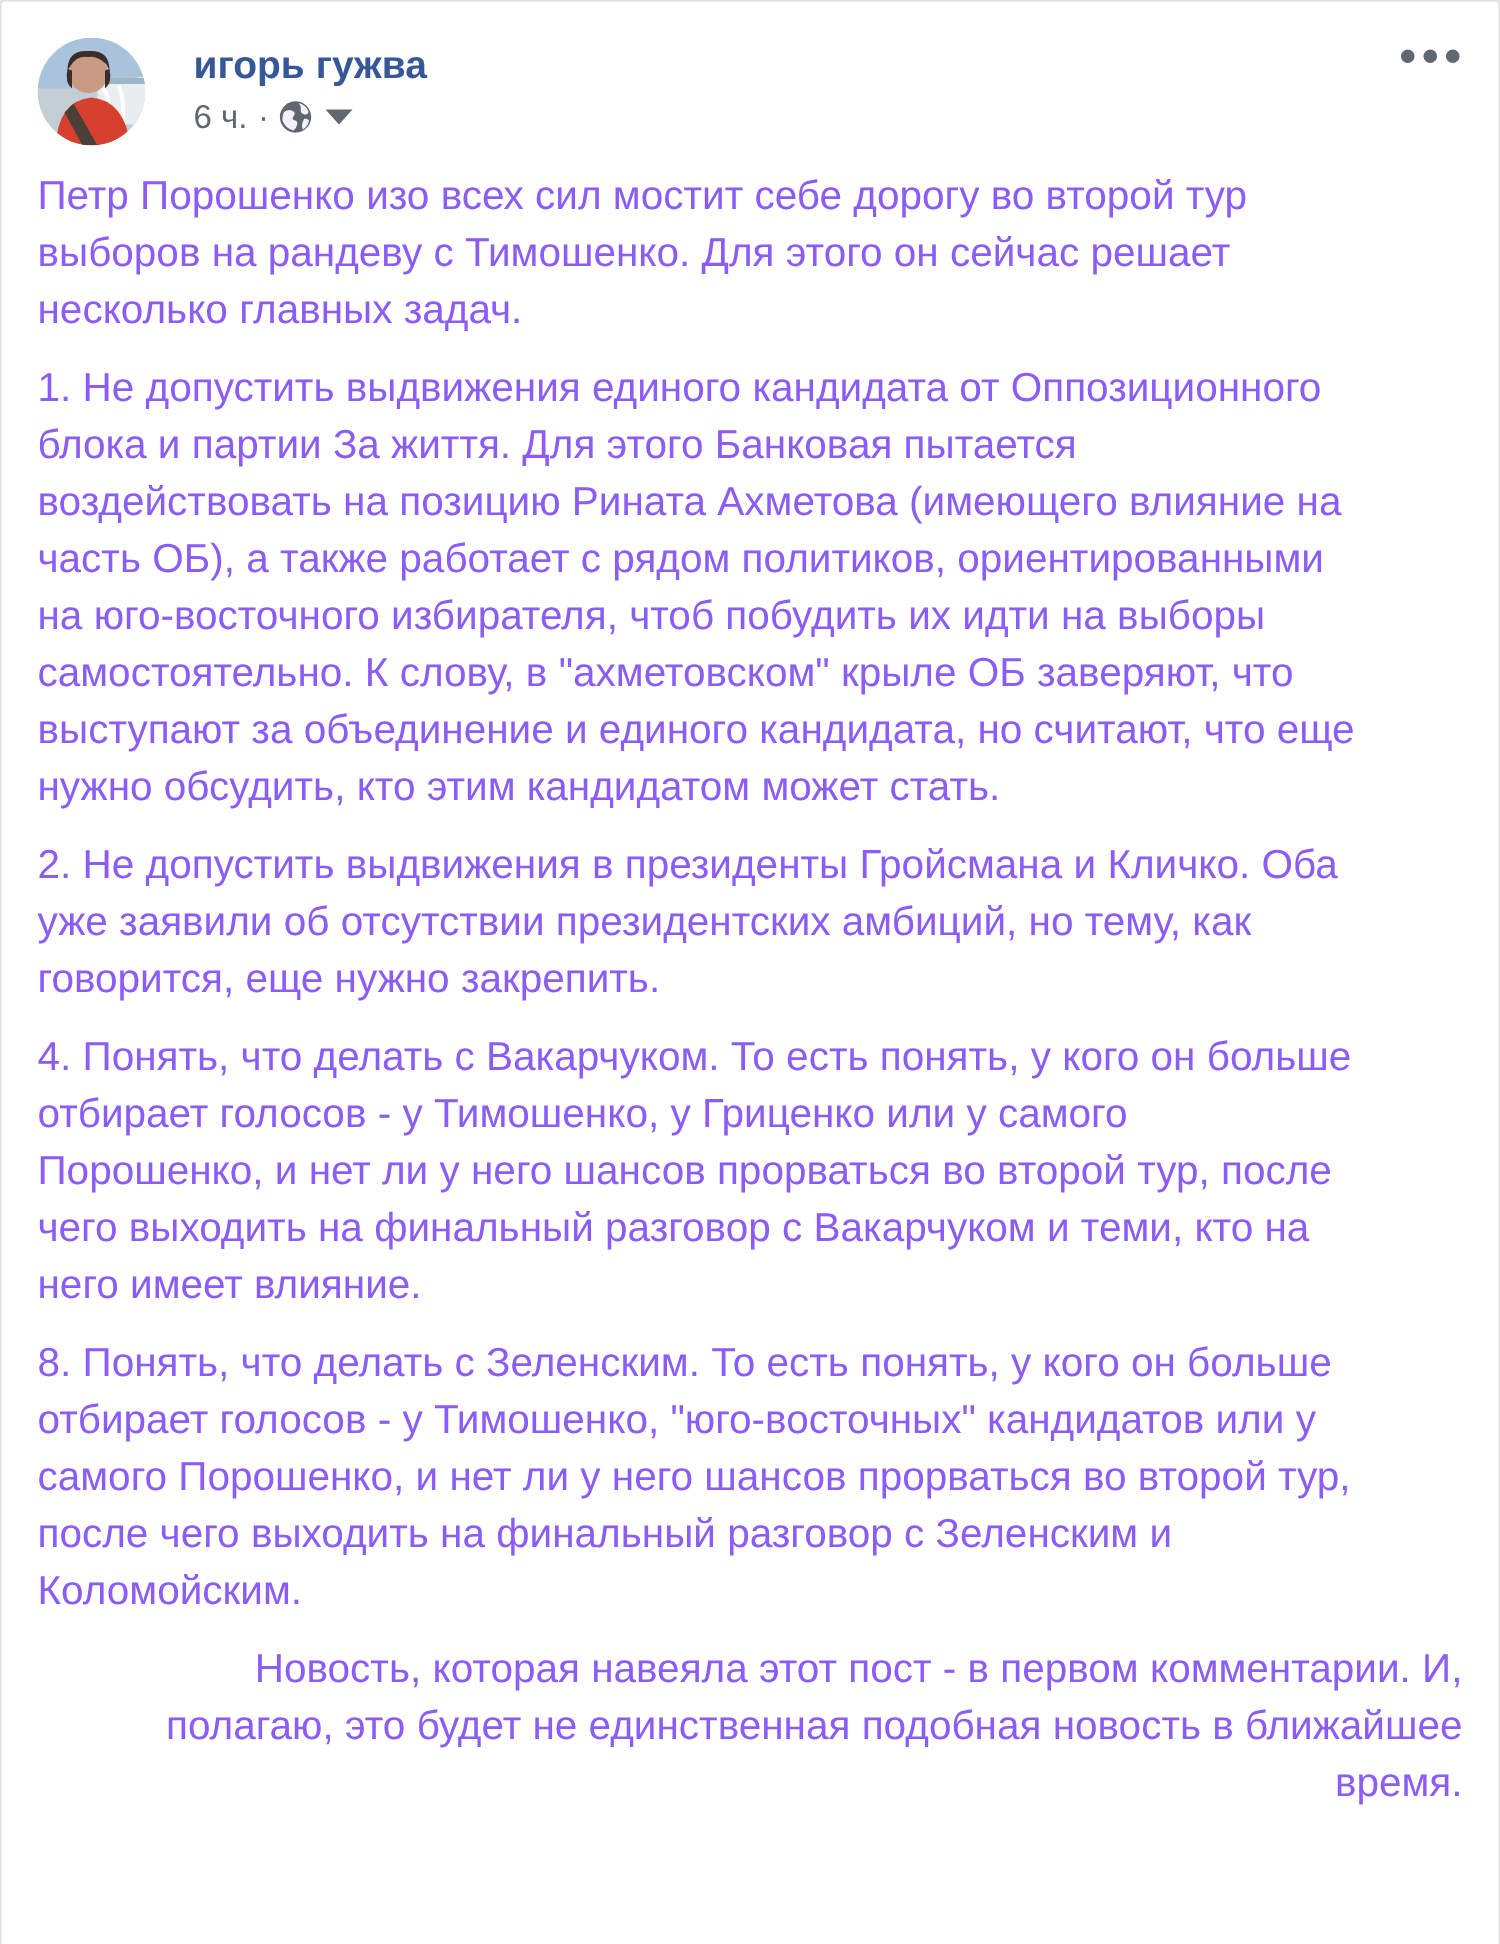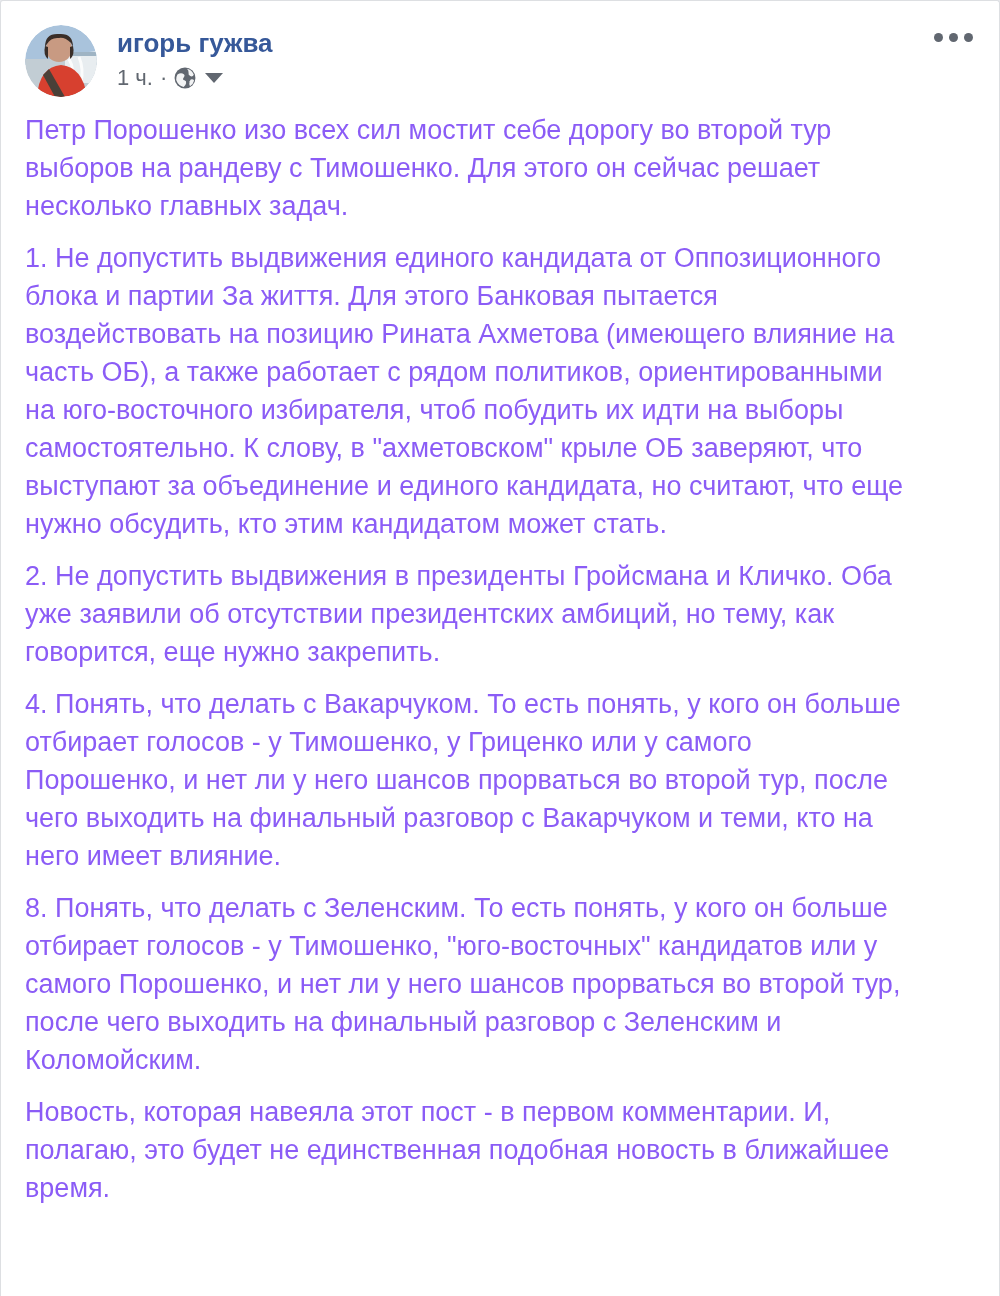--- a/index.html
+++ b/index.html
@@ -24,21 +24,21 @@
   }
   .avatar-link {
     display: block;
     width: 72px; height: 72px;
     border-radius: 50%;
     overflow: hidden;
     flex: 0 0 72px;
     cursor: pointer;
   }
   .avatar-link svg { display: block; }
-  .header-text { margin-left: 20px; padding-top: 2px; }
+  .header-text { margin-left: 32px; padding-top: 2px; }
   .author-name {
     display: inline-block;
     font-size: 26px;
     font-weight: bold;
     color: #365899;
     text-decoration: none;
     line-height: 32px;
     cursor: pointer;
   }
   .meta-row {
@@ -82,21 +82,21 @@
     padding: 14px 24px 30px 24px;
   }
   .post-body p {
     font-size: 27px;
     line-height: 38px;
     color: #8b5cf6;
     margin: 0 0 14px 0;
     white-space: pre-line;
     letter-spacing: 0;
   }
-  .post-body p:last-child { margin-bottom: 0; }
+  .post-body p:last-child { margin-bottom: 0; text-align: right; }
 </style>
 </head>
 <body>
 
 <article class="post-card">
 
   <header class="post-header">
 
     <a class="avatar-link">
       <svg width="72" height="72" viewBox="0 0 72 72">
@@ -117,21 +117,21 @@
           <path d="M20 21 Q18 30 23 34 L23 22 Z" fill="#3a2e28"></path>
           <path d="M48 21 Q50 30 45 34 L45 22 Z" fill="#3a2e28"></path>
           <path d="M24 44 L40 72 L30 72 L18 50 Z" fill="#4a4038"></path>
         </g>
       </svg>
     </a>
 
     <div class="header-text">
       <a class="author-name">игорь гужва</a>
       <div class="meta-row">
-        <a class="meta-time">1 ч.</a>
+        <a class="meta-time">6 ч.</a>
         <span class="meta-sep">·</span>
         <span class="privacy-selector">
           <svg class="globe" width="22" height="22" viewBox="0 0 16 16">
             <circle cx="8" cy="8" r="7.6" fill="#616770"></circle>
             <path d="M2.5 5.5 Q4.5 4.2 6.2 4.8 Q8.5 5.6 7.2 7.4 Q5.8 9.2 7.6 9.6 Q9.2 10 8.8 11.8 Q8.5 13.4 7.0 14.6 Q3.0 13.4 1.6 9.4 Q1.6 7 2.5 5.5 Z" fill="#ffffff" opacity="0.92"></path>
             <path d="M9.5 1.2 Q13 2 14.4 5.6 Q13.6 7.4 11.8 6.6 Q10.2 5.8 10.6 4.2 Q10.8 2.6 9.5 1.2 Z" fill="#ffffff" opacity="0.92"></path>
             <path d="M12.2 9.0 Q14 8.6 14.6 9.8 Q14 12.6 11.6 14 Q10.8 12 11.4 10.4 Z" fill="#ffffff" opacity="0.92"></path>
           </svg>
           <span class="caret-down"></span>
         </span>

